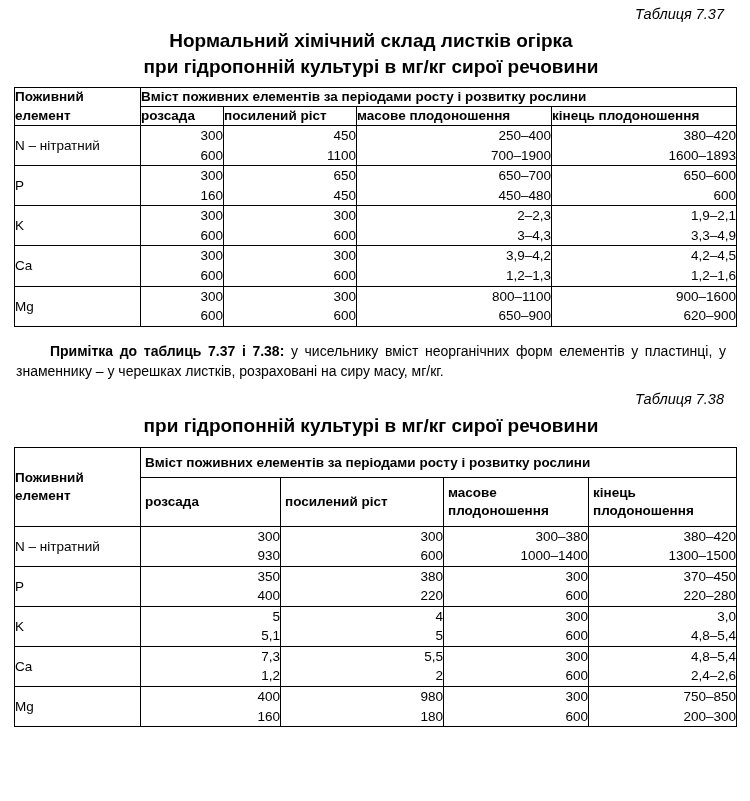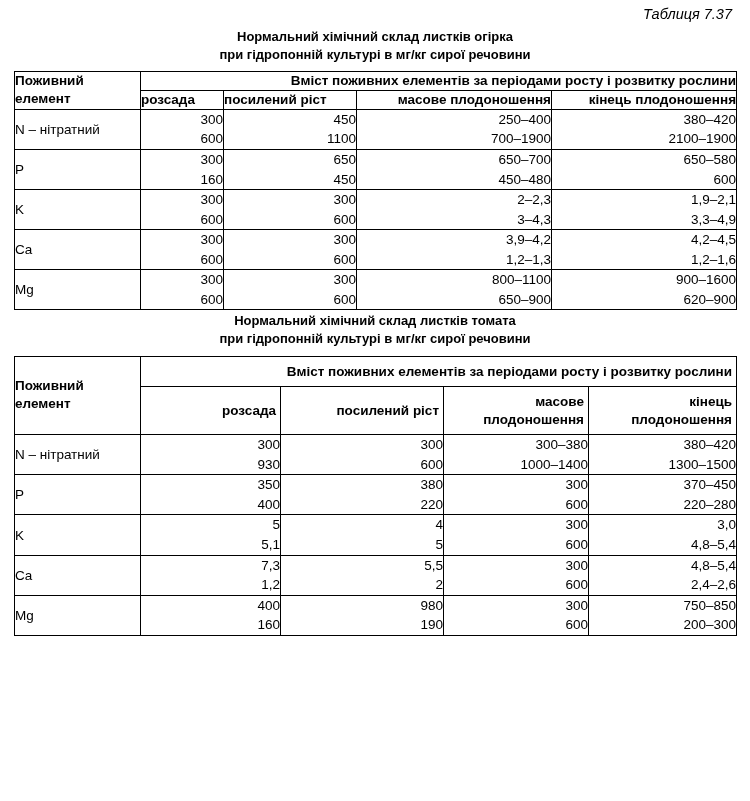--- a/index.html
+++ b/index.html
@@ -11,51 +11,51 @@
     width: 750px;
     height: 801px;
     font-family: "Liberation Sans", sans-serif;
     color: #000000;
     position: relative;
     overflow: hidden;
   }
   .page {
     width: 750px;
     box-sizing: border-box;
-    padding: 6px 14px 0 14px;
+    padding: 6px 22px 0 14px;
   }
   .table-caption {
     text-align: right;
     font-style: italic;
     font-size: 14.5px;
     padding-right: 4px;
     margin-bottom: 6px;
   }
   .table-title {
     text-align: center;
     font-weight: bold;
-    font-size: 13px;
+    font-size: 19px;
     line-height: 1.35;
     margin: 0 0 8px 0;
   }
   table.chem {
     border-collapse: collapse;
     width: 722px;
     table-layout: fixed;
     margin: 0 auto;
   }
   table.chem td, table.chem th {
     border: 1px solid #000000;
     vertical-align: middle;
     font-size: 13.5px;
     padding: 0;
   }
   .hdr {
     font-weight: bold;
-    text-align: right;
+    text-align: left;
     padding: 4px 4px;
     line-height: 1.3;
   }
   .hdr-left {
     font-weight: bold;
     text-align: left;
     padding: 5px 8px;
     line-height: 1.35;
   }
   .elem-cell {
@@ -139,40 +139,40 @@
         <td class="val-cell">
           <span class="num">450</span>
           <span class="num">1100</span>
         </td>
         <td class="val-cell">
           <span class="num">250–400</span>
           <span class="num">700–1900</span>
         </td>
         <td class="val-cell">
           <span class="num">380–420</span>
-          <span class="num">2100–1900</span>
+          <span class="num">1600–1893</span>
         </td>
       </tr>
 
       <tr>
         <td class="elem-cell">P</td>
         <td class="val-cell">
           <span class="num">300</span>
           <span class="num">160</span>
         </td>
         <td class="val-cell">
           <span class="num">650</span>
           <span class="num">450</span>
         </td>
         <td class="val-cell">
           <span class="num">650–700</span>
           <span class="num">450–480</span>
         </td>
         <td class="val-cell">
-          <span class="num">650–580</span>
+          <span class="num">650–600</span>
           <span class="num">600</span>
         </td>
       </tr>
 
       <tr>
         <td class="elem-cell">K</td>
         <td class="val-cell">
           <span class="num">300</span>
           <span class="num">600</span>
         </td>
@@ -225,23 +225,26 @@
           <span class="num">650–900</span>
         </td>
         <td class="val-cell">
           <span class="num">900–1600</span>
           <span class="num">620–900</span>
         </td>
       </tr>
     </tbody>
   </table>
 
-
+  <p class="note">
+    <span class="indent"></span><b>Примітка до таблиць 7.37 і 7.38:</b><span> у чисельнику вміст неорганічних форм елементів у пластинці, у знаменнику – у черешках листків, розраховані на сиру масу, мг/кг.</span>
+  </p>
+
+  <div class="table-caption">Таблиця 7.38</div>
   <div class="table-title t2-title">
-    <div>Нормальний хімічний склад листків томата</div>
     <div>при гідропонній культурі в мг/кг сирої речовини</div>
   </div>
 
   <table class="chem t2">
     <colgroup>
       <col style="width:126px">
       <col style="width:140px">
       <col style="width:163px">
       <col style="width:145px">
       <col style="width:148px">
@@ -348,21 +351,21 @@
       </tr>
 
       <tr>
         <td class="elem-cell">Mg</td>
         <td class="val-cell">
           <span class="num">400</span>
           <span class="num">160</span>
         </td>
         <td class="val-cell">
           <span class="num">980</span>
-          <span class="num">190</span>
+          <span class="num">180</span>
         </td>
         <td class="val-cell">
           <span class="num">300</span>
           <span class="num">600</span>
         </td>
         <td class="val-cell">
           <span class="num">750–850</span>
           <span class="num">200–300</span>
         </td>
       </tr>

